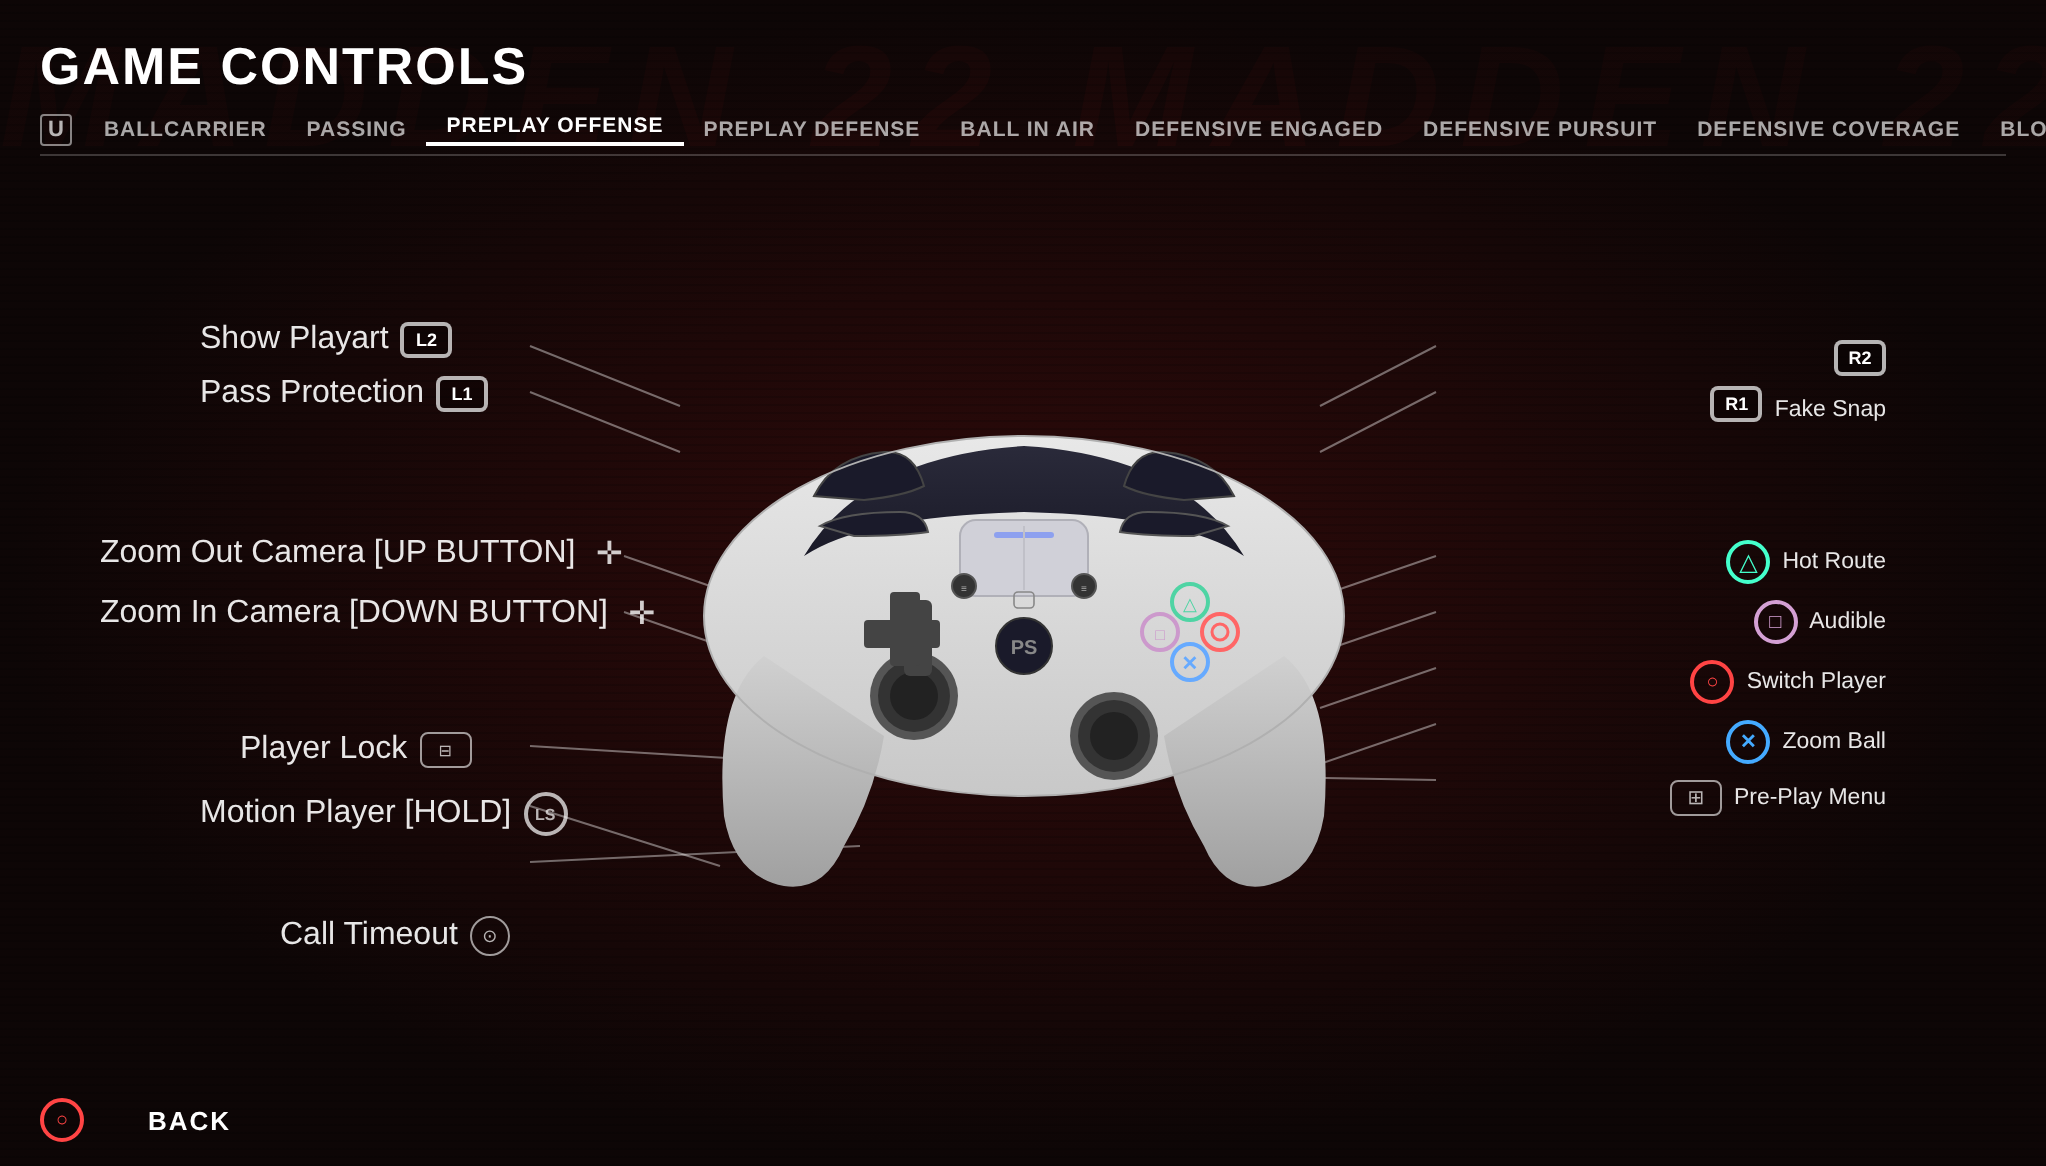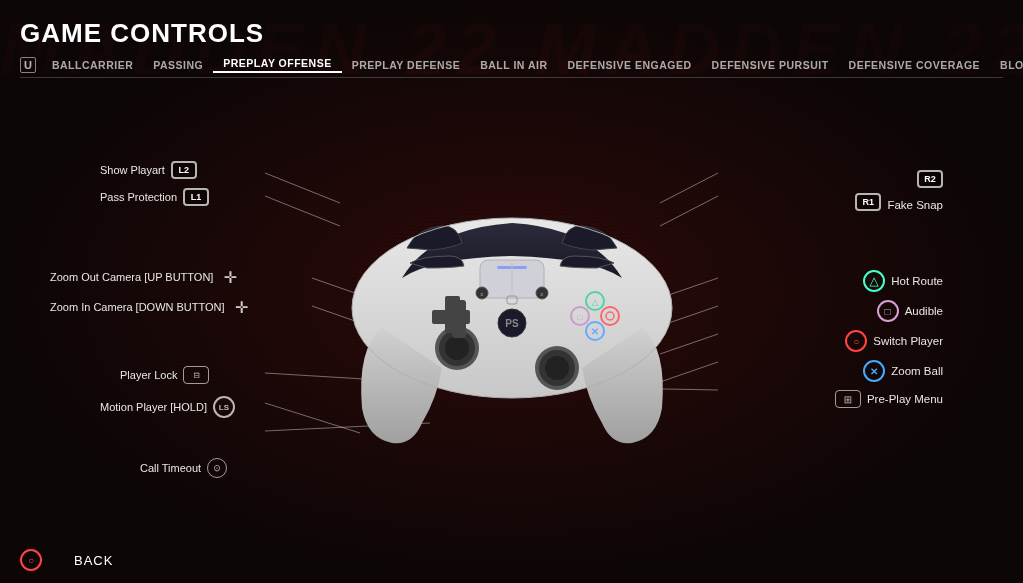--- a/index.html
+++ b/index.html
@@ -134,21 +134,21 @@
 
     
     .label-group {
       position: absolute;
       display: flex;
       align-items: center;
       gap: 6px;
     }
 
     .label-text {
-      font-size: 11px;
+      font-size: 16px;
       color: rgba(255,255,255,0.9);
       white-space: nowrap;
     }
 
     .label-text-right {
       font-size: 11.5px;
       color: rgba(255,255,255,0.9);
       white-space: nowrap;
       text-align: left;
     }
@@ -270,21 +270,21 @@
       width: 22px;
       height: 22px;
       border: 2px solid #f44;
       border-radius: 50%;
       color: #f44;
       font-size: 10px;
     }
 
     .back-label {
       font-size: 13px;
-      font-weight: 400;
+      font-weight: 700;
       color: #fff;
       text-transform: uppercase;
       letter-spacing: 1px;
       padding-left: 24px;
     }
 
     
     .lines-svg {
       position: absolute;
       top: 0; left: 0;

